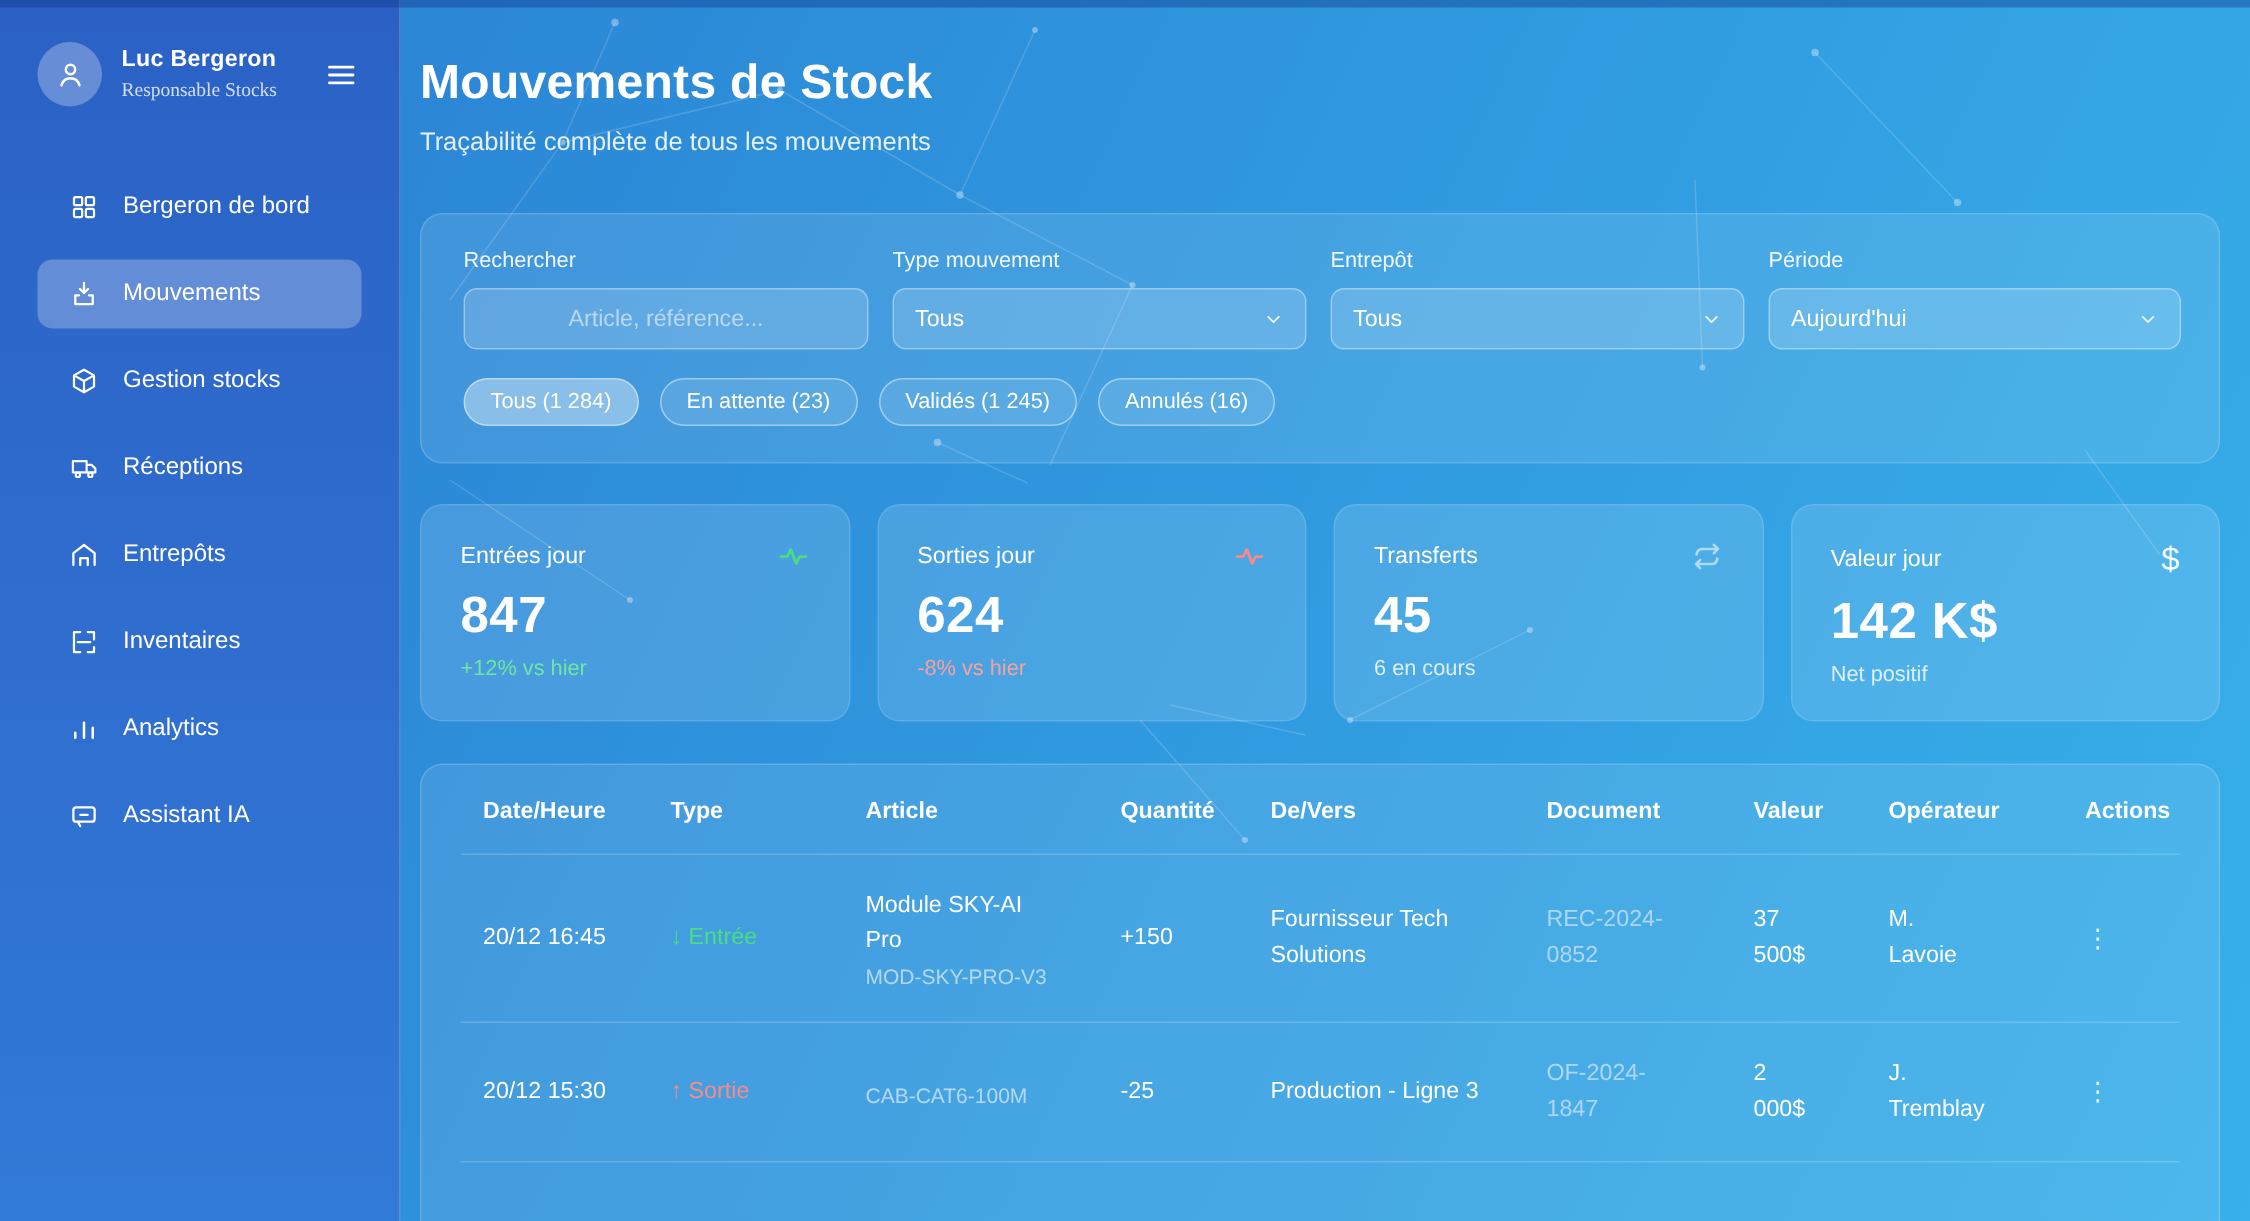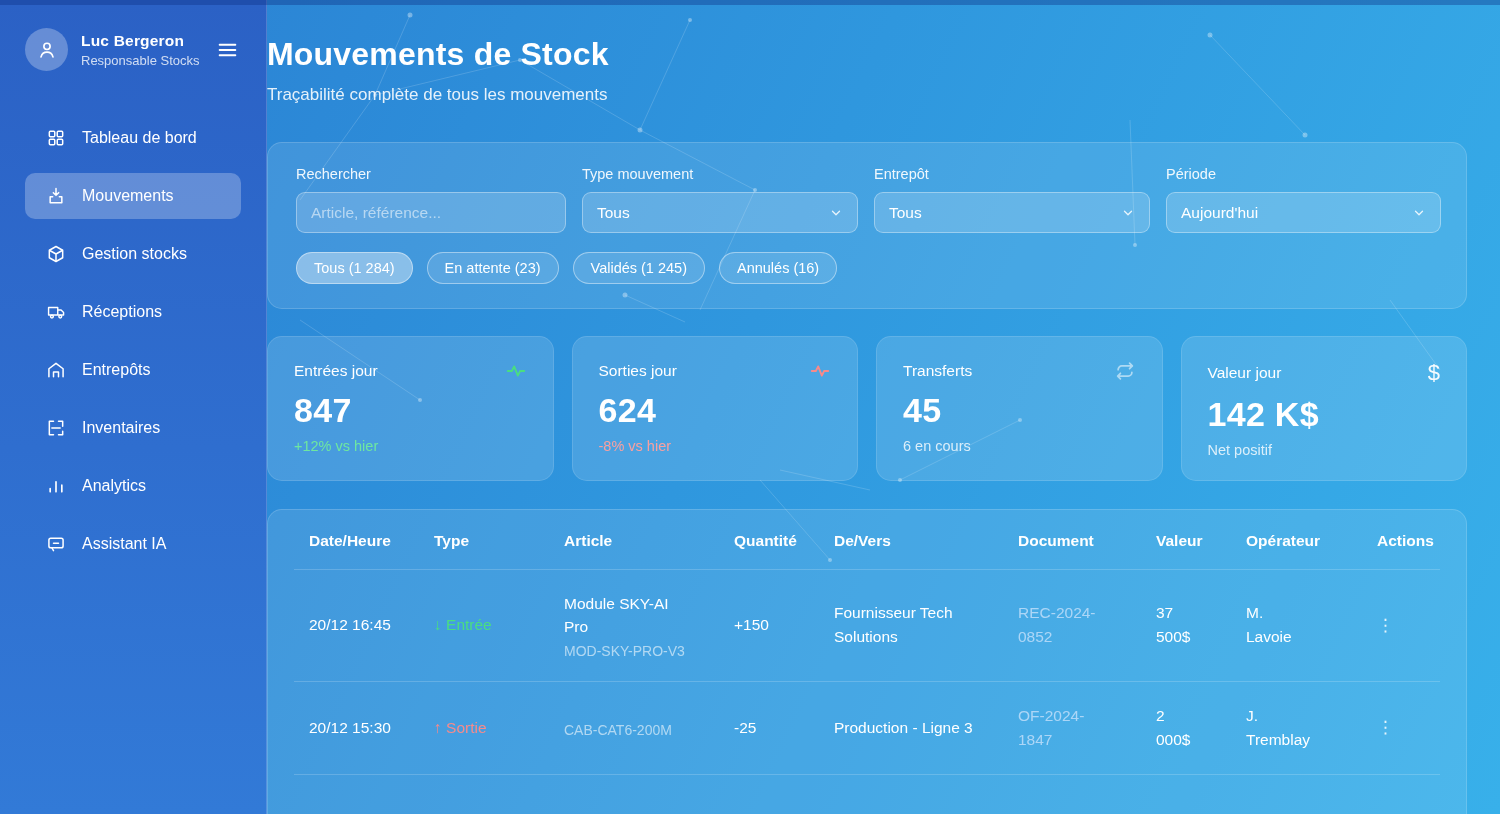--- a/index.html
+++ b/index.html
@@ -16,52 +16,52 @@
 
   
   .sidebar { position:absolute; top:0; left:0; width:267px; height:814px; z-index:2;
              background:linear-gradient(180deg,#2b61c5 0%, #2f6ecf 55%, #327ad7 100%);
              border-right:1px solid rgba(255,255,255,0.18); padding:28px 25px 0; }
   .userrow { display:flex; align-items:center; gap:13px; }
   .avatar { width:43px; height:43px; border-radius:50%; background:rgba(255,255,255,0.28);
             display:flex; align-items:center; justify-content:center; flex:0 0 auto; }
   .userinfo { flex:1; min-width:0; }
   .username { font-size:15.5px; font-weight:bold; letter-spacing:.2px; }
-  .userrole { font-size:13px; color:rgba(255,255,255,0.78); margin-top:3px; }
+  .userrole { font-size:13px; color:rgba(255,255,255,0.78); margin-top:3px;font-family:Liberation Serif, serif; }
   .hamburger { cursor:pointer; padding:3px; }
 
   .nav { margin-top:44px; }
   .navitem { display:flex; align-items:center; gap:15px; height:46px; padding:0 20px;
              border-radius:10px; margin-bottom:12px; font-size:16px; font-weight:500;
              color:#fff; cursor:pointer; }
   .navitem.active { background:rgba(255,255,255,0.26); }
   .navitem .ic { display:flex; width:22px; justify-content:center; flex:0 0 auto; }
 
   
-  .main { position:absolute; left:251px; top:0; width:1233px; height:814px; z-index:1;
+  .main { position:absolute; left:264px; top:0; width:1233px; height:814px; z-index:1;
           padding:36px 17px 0 16px; }
 
   .headrow { display:flex; justify-content:space-between; align-items:flex-start; }
   .title { font-size:32px; font-weight:bold; letter-spacing:.2px; }
   .subtitle { font-size:17px; color:rgba(255,255,255,0.88); margin-top:12px; }
   .headbtns { display:flex; gap:15px; margin-top:14px; }
   .btn { display:flex; align-items:center; gap:10px; height:43px; padding:0 21px;
          background:rgba(255,255,255,0.16); border:1px solid rgba(255,255,255,0.45);
          border-radius:10px; font-size:16.5px; color:#fff; cursor:pointer; }
 
   
   .panel { background:rgba(255,255,255,0.10); border:1px solid rgba(255,255,255,0.16);
            border-radius:15px; }
   .filters { margin-top:37px; padding:23px 28px 24px; }
   .fgrid { display:grid; grid-template-columns:270px 276px 276px 275px; gap:16px; }
   .flabel { font-size:14.5px; color:rgba(255,255,255,0.92); margin-bottom:10px; }
   .control { position:relative; height:41px; background:rgba(255,255,255,0.17);
              border:1px solid rgba(255,255,255,0.35); border-radius:9px;
              display:flex; align-items:center; padding:0 14px; font-size:15.5px; color:#fff; }
-  input.control { width:100%; outline:none; }
+  input.control { width:100%; outline:none;text-align:center; }
   input.control::placeholder { color:rgba(255,255,255,0.55); }
   .select { cursor:pointer; justify-content:space-between; }
   .chips { display:flex; gap:14px; margin-top:19px; }
   .chip { padding:7px 17px; border-radius:999px; font-size:14.5px;
           background:rgba(255,255,255,0.12); border:1px solid rgba(255,255,255,0.42);
           cursor:pointer; }
   .chip.active { background:rgba(255,255,255,0.38); }
 
   
   .stats { display:grid; grid-template-columns:repeat(4,1fr); gap:18px; margin-top:27px; }
@@ -148,21 +148,21 @@
     <nav class="nav">
       <div class="navitem">
         <span class="ic">
           <svg width="20" height="20" viewBox="0 0 24 24" fill="none" stroke="#fff" stroke-width="1.8">
             <rect x="4" y="4" width="6.5" height="6.5" rx="1.2"></rect>
               <rect x="13.5" y="4" width="6.5" height="6.5" rx="1.2"></rect>
             <rect x="4" y="13.5" width="6.5" height="6.5" rx="1.2"></rect>
               <rect x="13.5" y="13.5" width="6.5" height="6.5" rx="1.2"></rect>
           </svg>
         </span>
-        <span>Tableau de bord</span>
+        <span>Bergeron de bord</span>
       </div>
       <div class="navitem active">
         <span class="ic">
           <svg width="20" height="20" viewBox="0 0 24 24" fill="none" stroke="#fff" stroke-width="1.8" stroke-linecap="round" stroke-linejoin="round">
             <path d="M12 3v8M8.8 8l3.2 3.2L15.2 8"></path>
               <path d="M8 13H5v7h14v-7h-3"></path>
           </svg>
         </span>
         <span>Mouvements</span>
       </div>
@@ -345,21 +345,21 @@
         <div class="cell c-act dots">⋮</div>
       </div>
 
       <div class="trow tbody-row">
         <div class="cell">20/12 15:30</div>
         <div class="cell type-exit">
           <span>↑</span>
           <span>Sortie</span>
         </div>
         <div class="cell c-article">
-          <div class="art-sku">CAB-CAT6-200M</div>
+          <div class="art-sku">CAB-CAT6-100M</div>
         </div>
         <div class="cell">-25</div>
         <div class="cell c-devers lh">Production - Ligne 3</div>
         <div class="cell c-doc lh">OF-2024-1847</div>
         <div class="cell c-val lh">2 000$</div>
         <div class="cell c-oper lh">J. Tremblay</div>
         <div class="cell c-act dots">⋮</div>
       </div>
 
       <div class="row-stub"></div>

